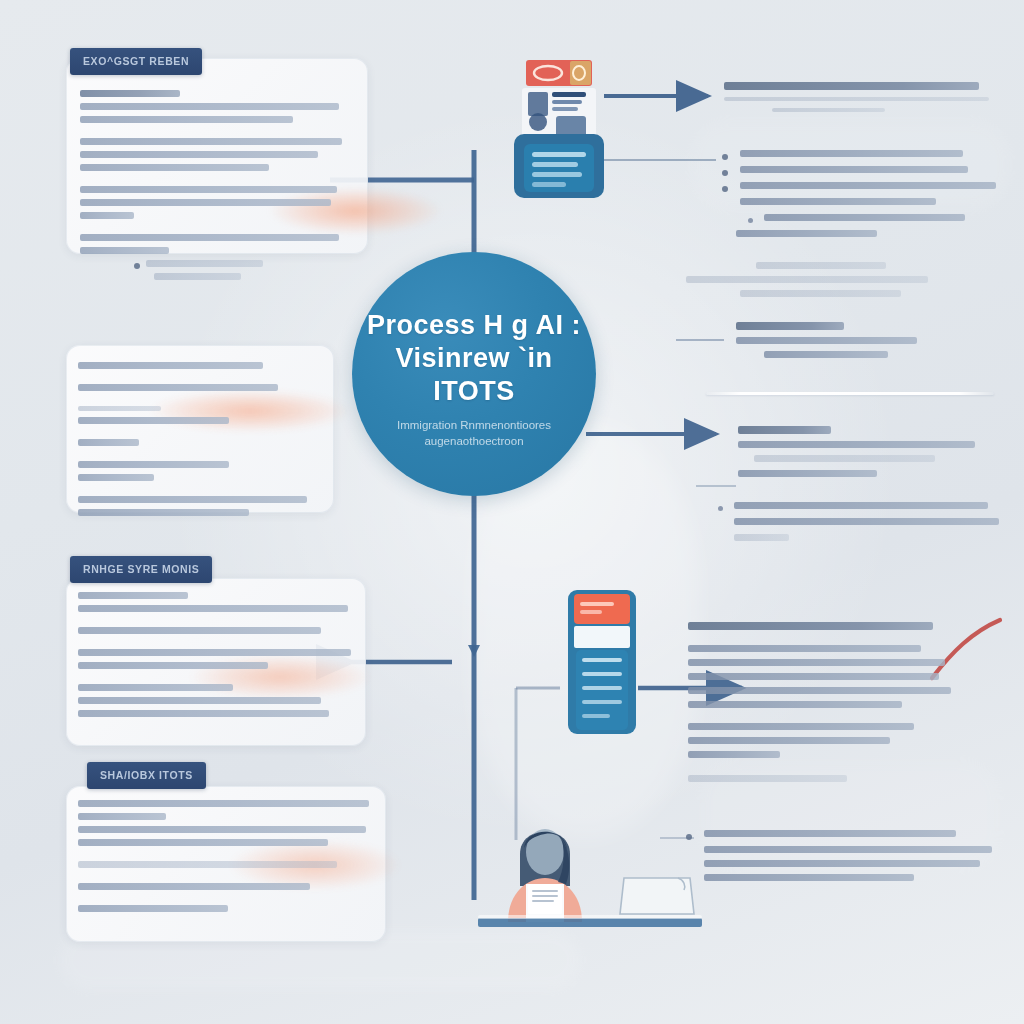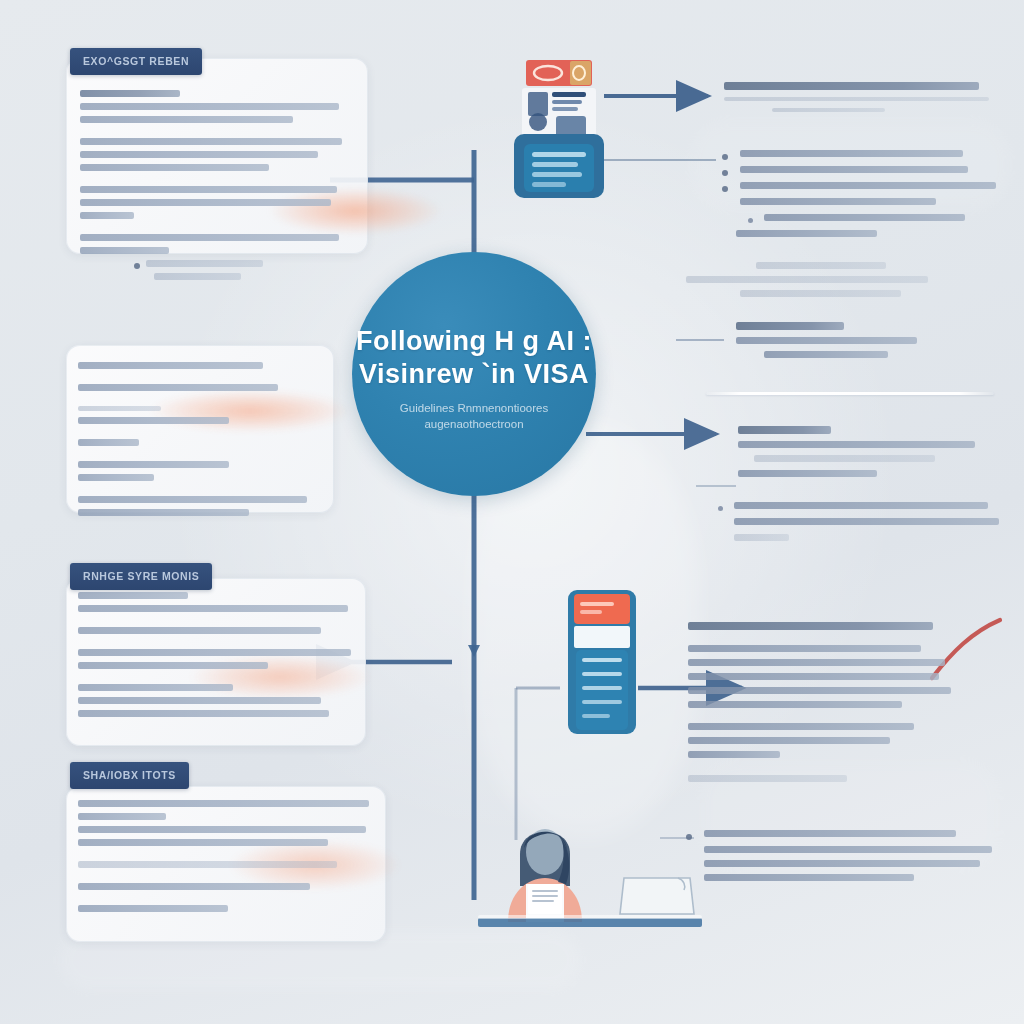--- a/index.html
+++ b/index.html
@@ -187,57 +187,57 @@
     <div class="gap"></div>
     <div class="ln" style="width:62%"></div>
     <div class="ln" style="width:31%"></div>
     <div class="gap"></div>
     <div class="ln" style="width:94%"></div>
     <div class="ln" style="width:70%"></div>
   </div>
 
   <div class="card" style="left:66px;top:578px;width:300px;height:168px;"></div>
   <div class="smudge" style="left:190px;top:655px;width:180px;height:44px;opacity:.8;"></div>
-  <div class="badge" style="left:70px;top:556px;margin-top:7px;">RnHGE SYRE mONIS</div>
+  <div class="badge" style="left:70px;top:556px;">RnHGE SYRE mONIS</div>
   <div class="lines" style="left:78px;top:592px;width:276px;">
     <div class="ln" style="width:40%"></div>
     <div class="ln" style="width:98%"></div>
     <div class="gap"></div>
     <div class="ln" style="width:88%"></div>
     <div class="gap"></div>
     <div class="ln" style="width:99%"></div>
     <div class="ln" style="width:69%"></div>
     <div class="gap"></div>
     <div class="ln" style="width:56%"></div>
     <div class="ln" style="width:88%"></div>
     <div class="ln" style="width:91%"></div>
   </div>
 
   <div class="card" style="left:66px;top:786px;width:320px;height:156px;"></div>
   <div class="smudge" style="left:230px;top:840px;width:170px;height:50px;opacity:.75;"></div>
-  <div class="badge" style="left:70px;top:762px;">ShA/IOBX ITOTS</div>
+  <div class="badge" style="left:87px;top:762px;">ShA/IOBX ITOTS</div>
   <div class="lines" style="left:78px;top:800px;width:294px;">
     <div class="ln" style="width:99%"></div>
     <div class="ln" style="width:30%"></div>
     <div class="ln" style="width:98%"></div>
     <div class="ln" style="width:85%"></div>
     <div class="gap"></div>
     <div class="ln pale" style="width:88%"></div>
     <div class="gap"></div>
     <div class="ln" style="width:79%"></div>
     <div class="gap"></div>
     <div class="ln" style="width:51%"></div>
   </div>
 
   <div id="hub">
     <div class="ttl">
-      <div>Following H  g AI :</div>
-      <div>Visinrew  `in   VISA</div>
-    </div>
-    <div class="sub">Guidelines Rnmnenontioores augenaothoectroon</div>
+      <div>Process H  g AI :</div>
+      <div>Visinrew  `in   ITOTS</div>
+    </div>
+    <div class="sub">Immigration Rnmnenontioores augenaothoectroon</div>
   </div>
 
   <div class="icon" style="left:508px;top:58px;width:102px;height:142px;">
     <svg viewBox="0 0 102 142" width="102" height="142">
 
       <rect x="18" y="2" width="66" height="26" rx="3" fill="#e2564a" opacity=".92"></rect>
       <rect x="62" y="3" width="21" height="24" rx="2" fill="#d8b26a" opacity=".85"></rect>
       <ellipse cx="40" cy="15" rx="14" ry="7" fill="none" stroke="#fbe4dc" stroke-width="2.4"></ellipse>
       <ellipse cx="71" cy="15" rx="6" ry="7" fill="none" stroke="#fff0d8" stroke-width="2"></ellipse>
 

